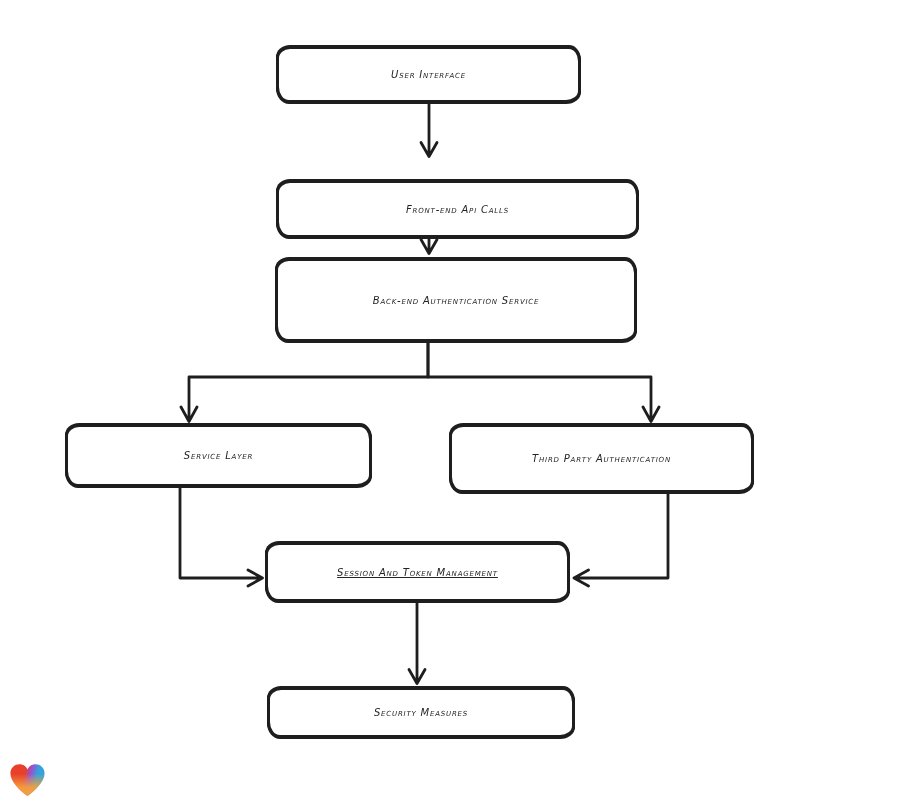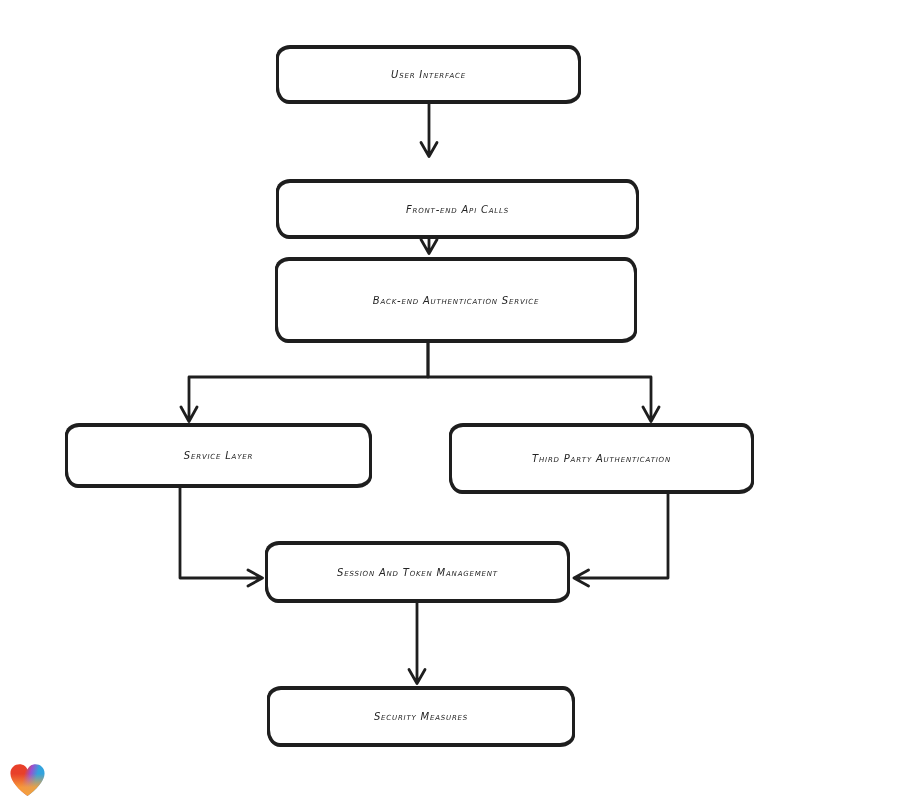--- a/index.html
+++ b/index.html
@@ -36,23 +36,23 @@
     letter-spacing:.8px;
     line-height:1.5;
     color:#242424;
   }
   .n1{left:276px;top:46px;width:305px;height:57px;}
   .n2{left:276px;top:161px;width:363px;height:58px;margin-top:19px;}
   .n3{left:275px;top:258px;width:362px;height:84px;}
   .n4{left:65px; top:424px;width:307px;height:63px;}
   .n5{left:449px;top:424px;width:305px;height:69px;}
   .n6{left:265px;top:542px;width:305px;height:60px;}
-  .n7{left:267px;top:687px;width:308px;height:59px;}
+  .n7{left:267px;top:687px;width:308px;height:51px;}
   .n3 .label{max-width:240px;}
-  .n6 .label{max-width:210px;}
+  .n6 .label{max-width:210px;text-decoration:underline;}
   .logo{
     position:absolute;left:8px;top:762px;width:39px;height:38px;
     filter:blur(.5px);
   }
 </style>
 </head>
 <body>
 
 <div class="canvas">
 

